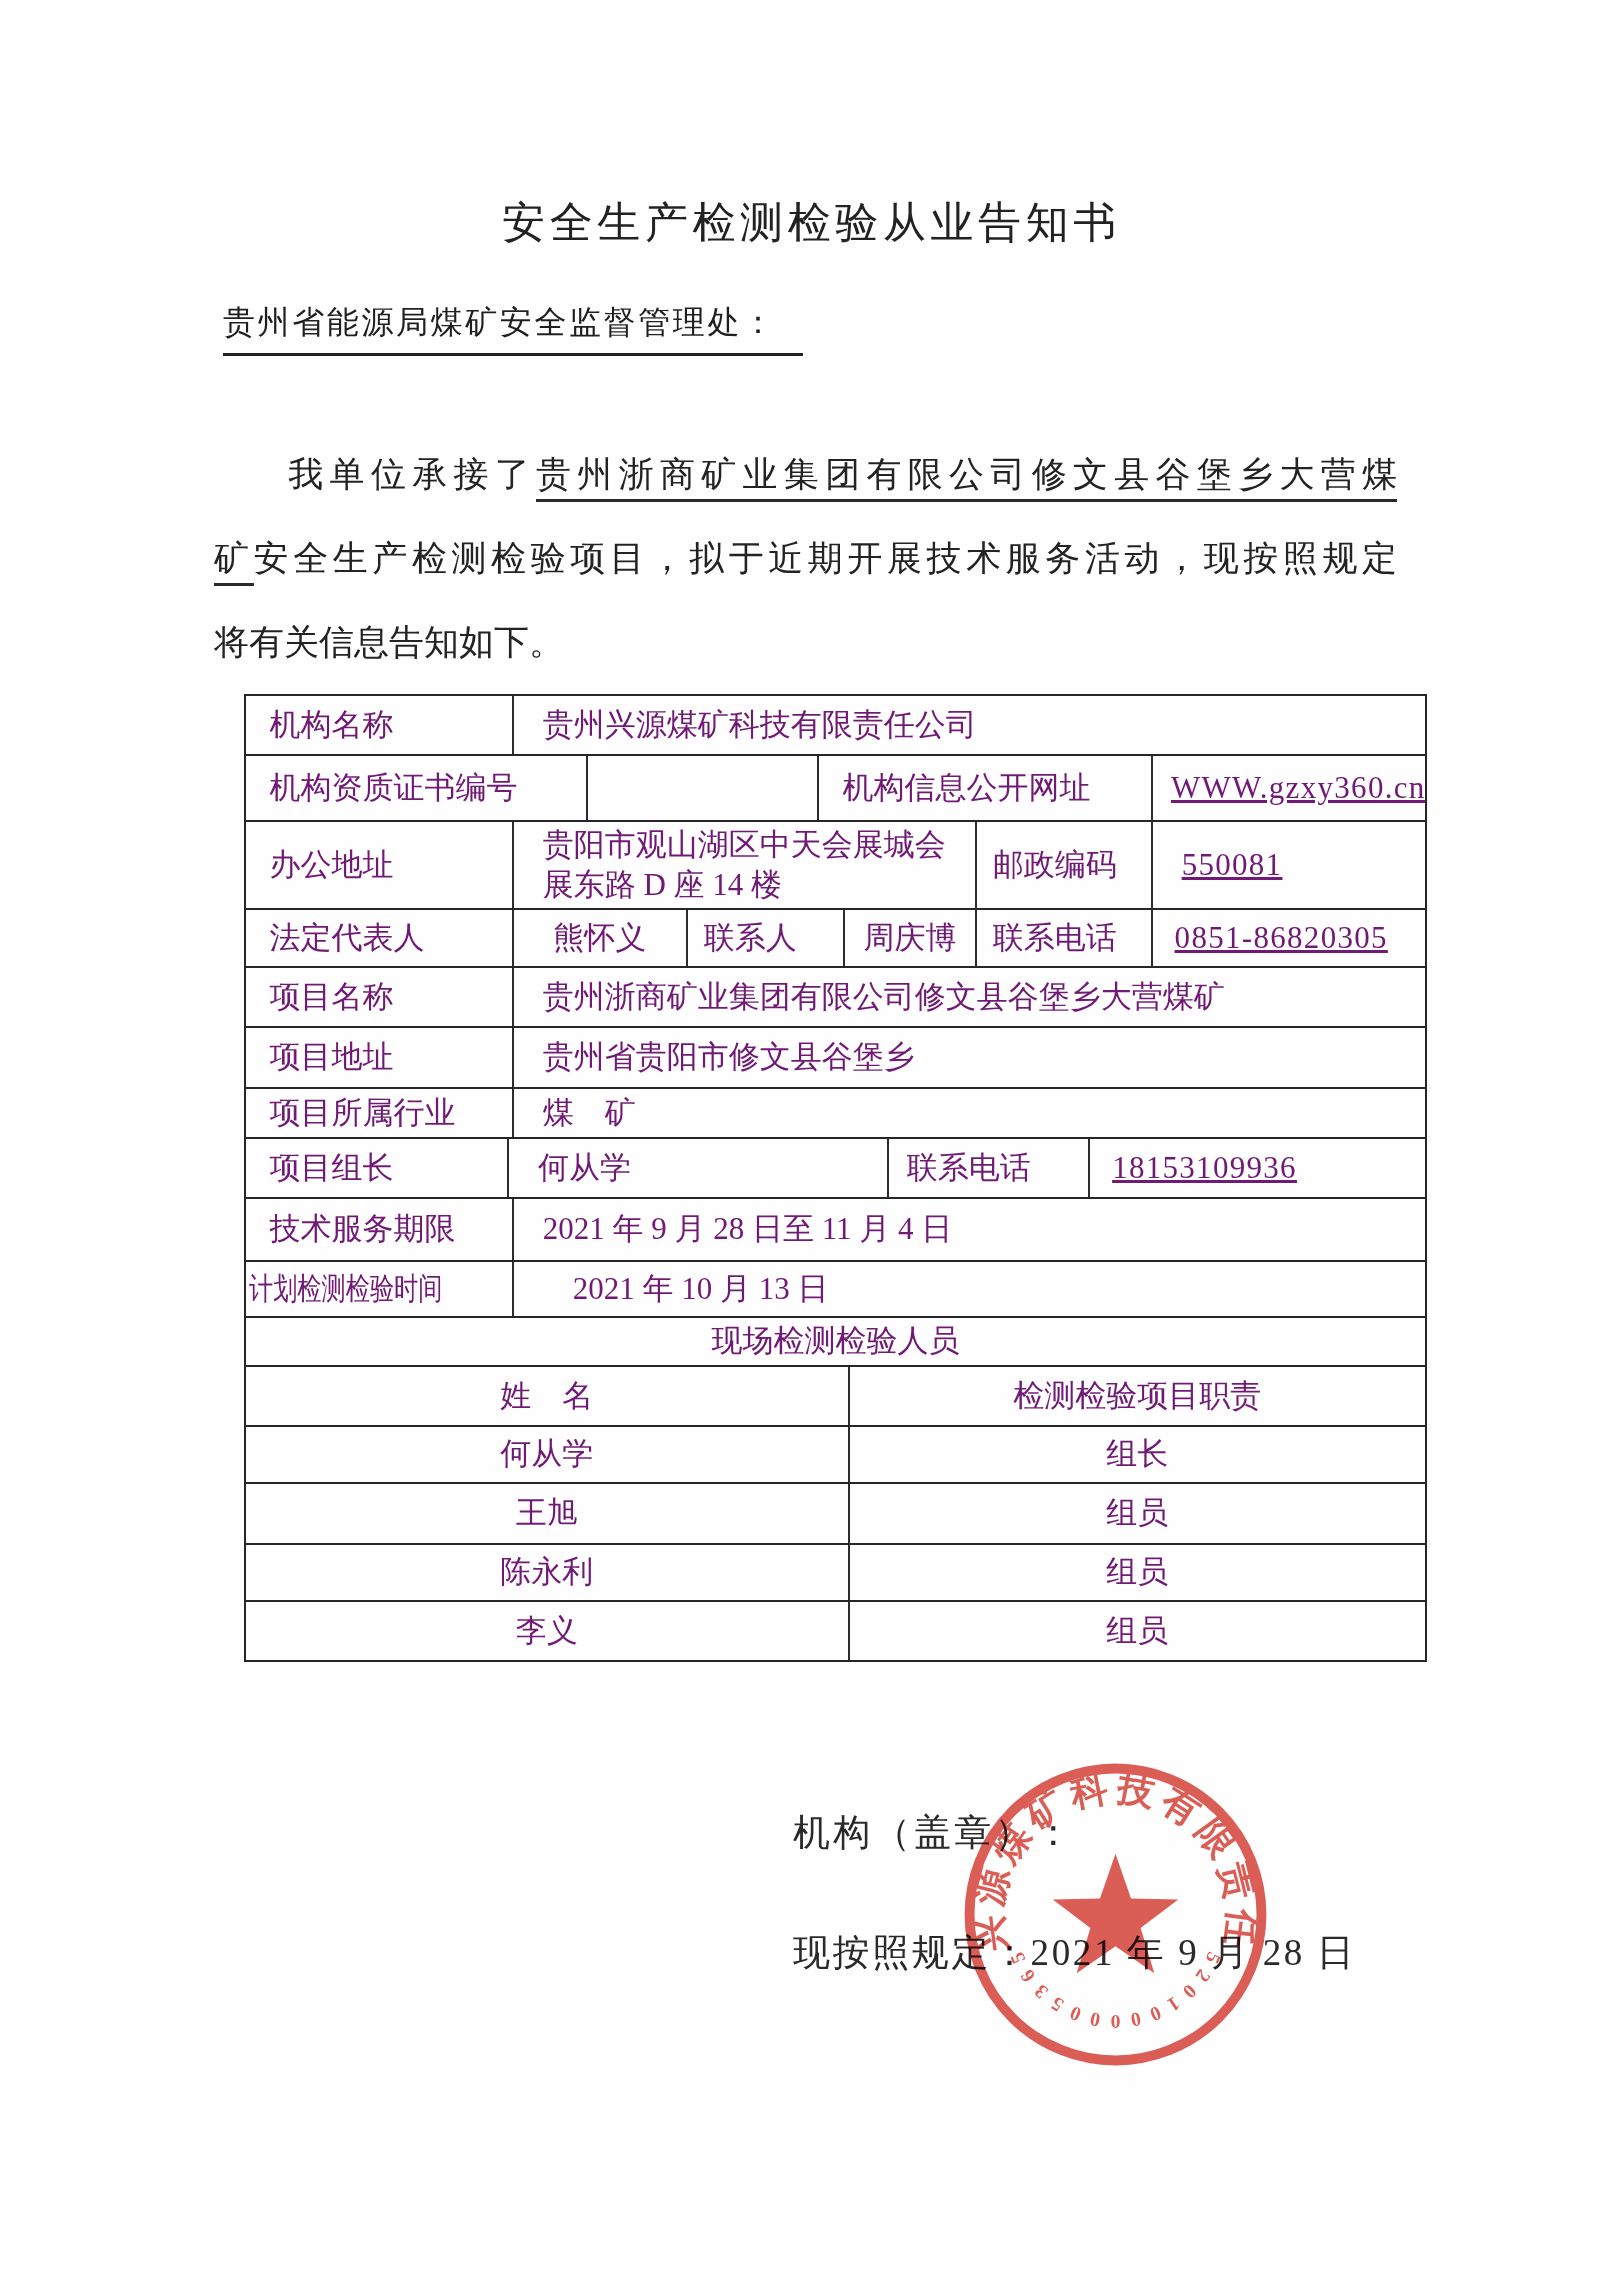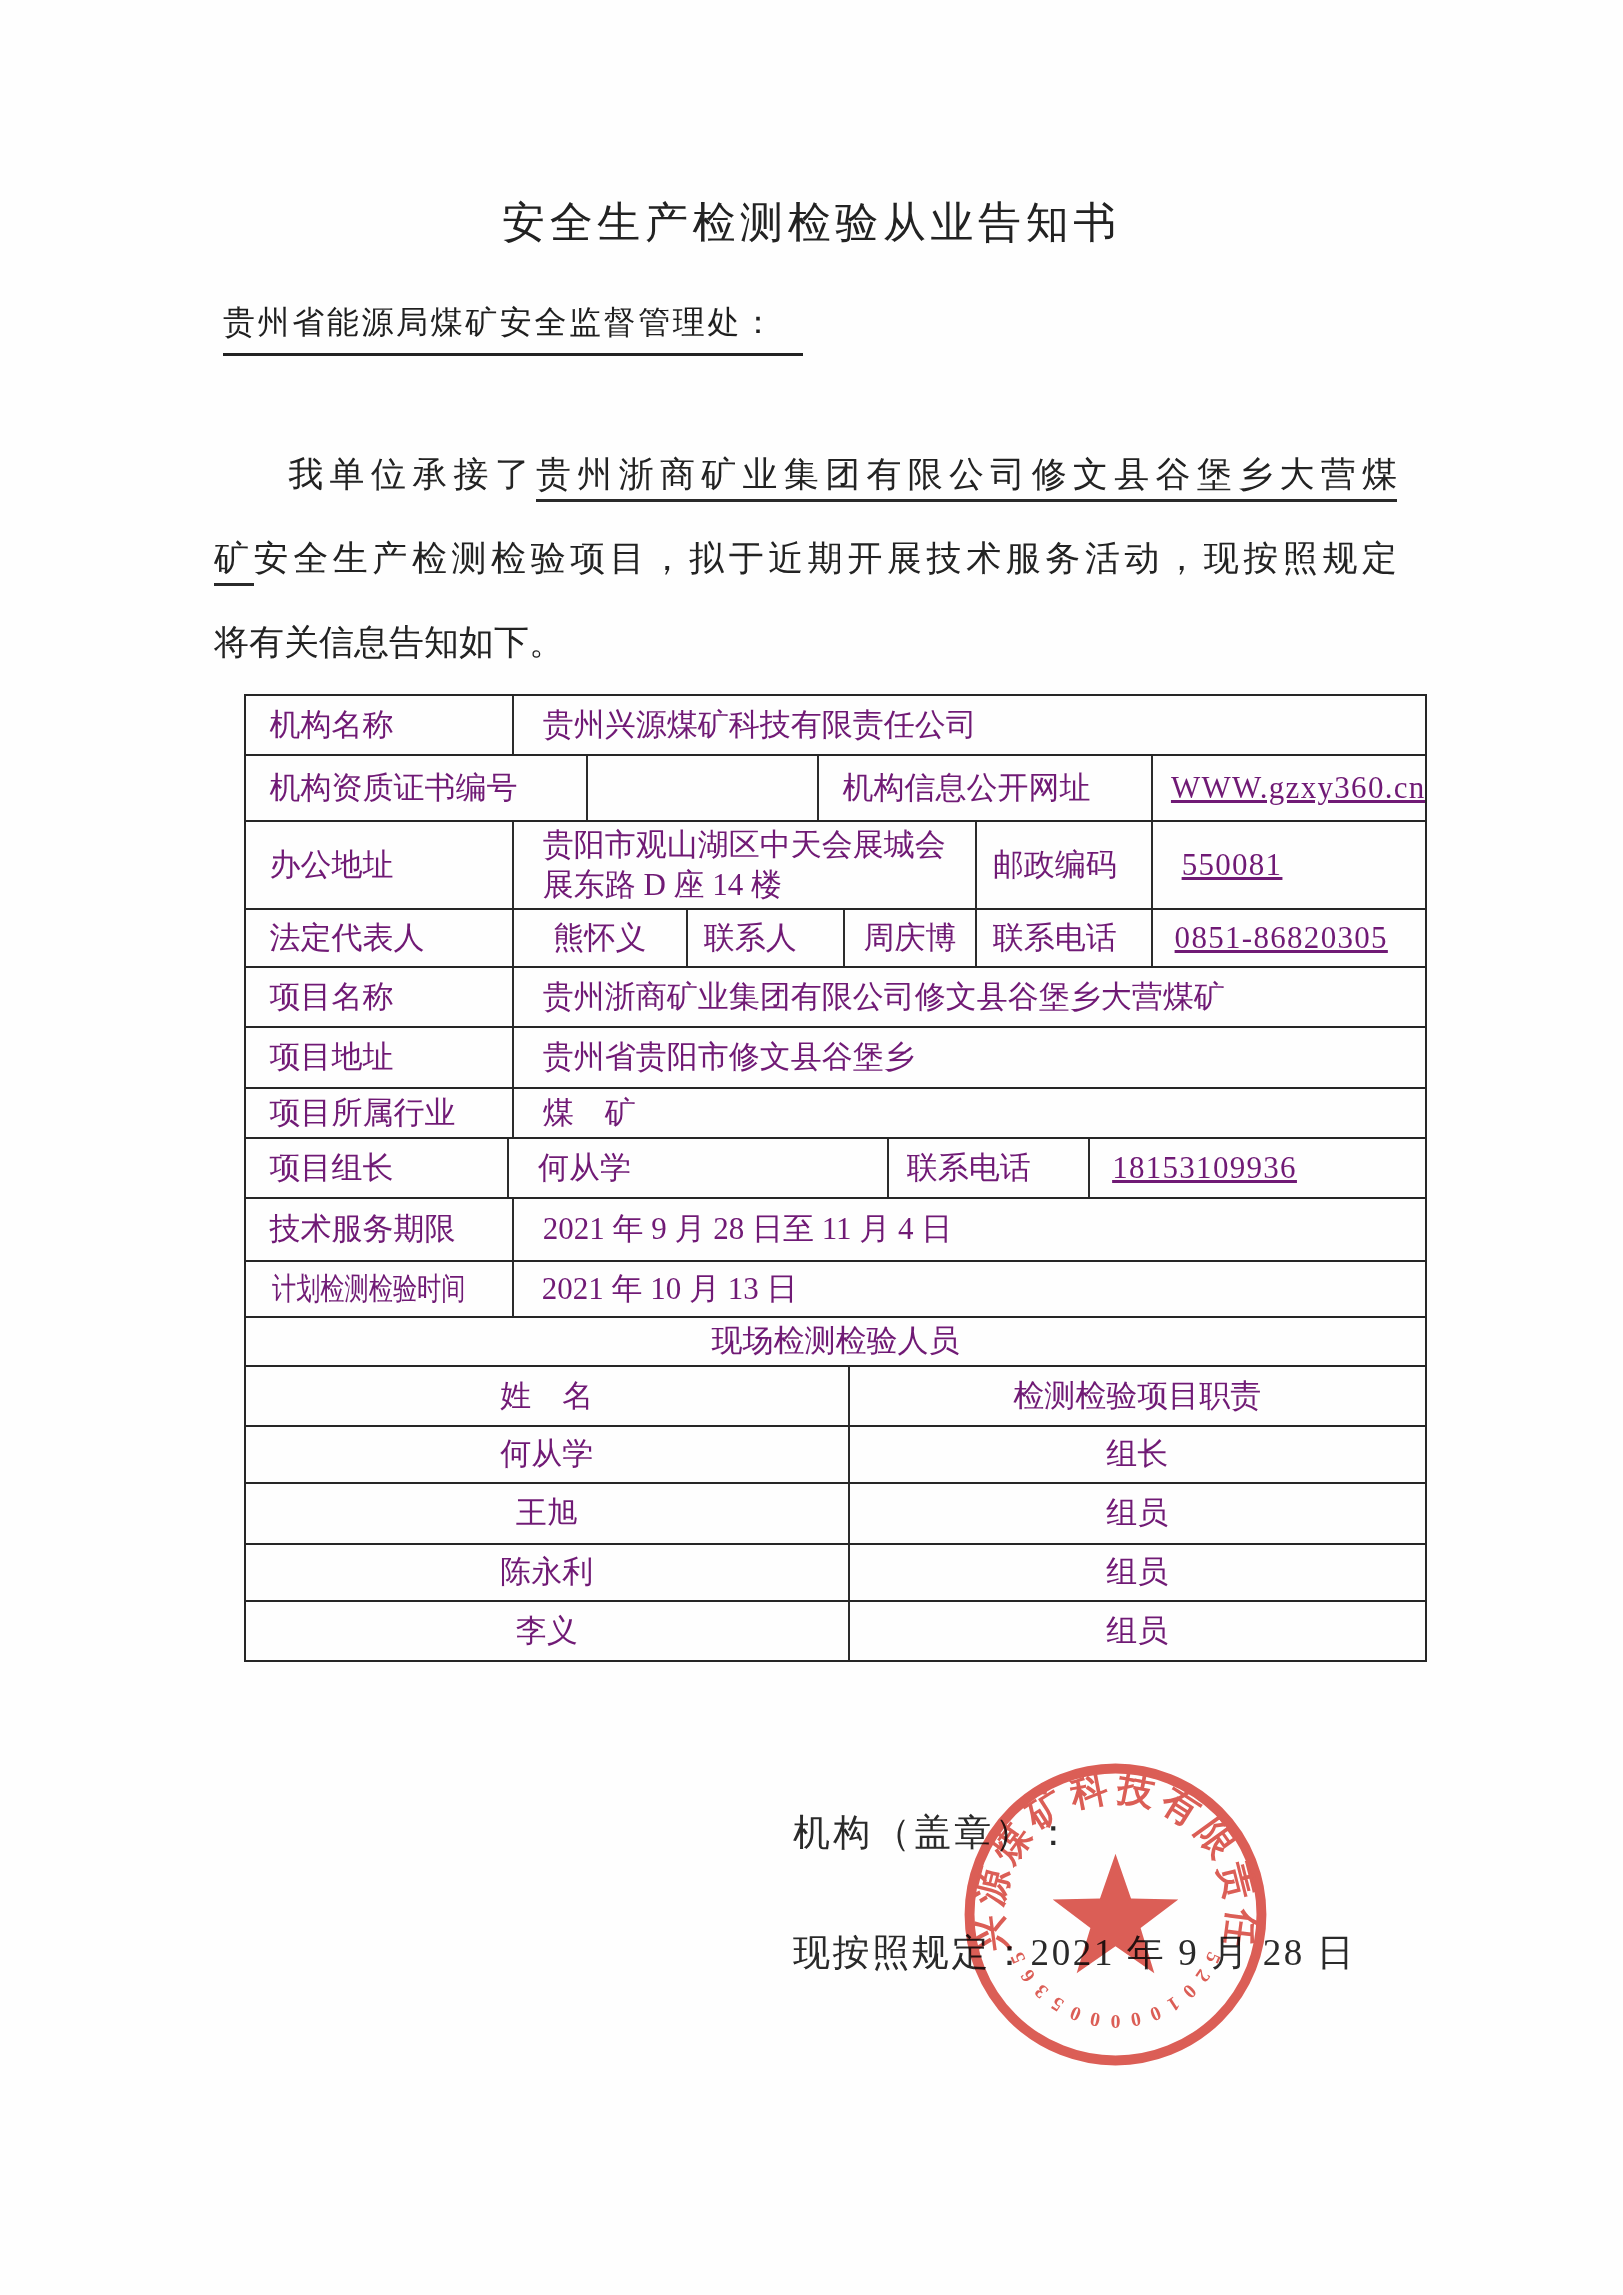--- a/index.html
+++ b/index.html
@@ -79,21 +79,21 @@
     align-items: center;
     border-right: 2px solid #2c2c2c;
     padding-left: 23.6px;
     padding-right: 13px;
     overflow: hidden;
     line-height: 1.3;
   }
   .cell:last-child { border-right: none; }
   .cell.center { justify-content: center; padding-left: 0; padding-right: 0; }
   .cell.value { padding-left: 29px; }
-  .cell.value-indent { padding-left: 28px; }
+  .cell.value-indent { padding-left: 59px; }
   .latin { font-family: "Liberation Serif", "DejaVu Serif", serif; letter-spacing: 1.3px; text-decoration: underline; }
   .condensed { transform: scaleX(0.78); transform-origin: left center; white-space: nowrap; }
 
   
   .stamp-label {
     position: absolute;
     top: 1808px; left: 793px;
     font-size: 37px;
     letter-spacing: 3.3px;
     color: #2a2a2a;
@@ -201,21 +201,21 @@
       <div class="cell" style="width:17.1%;padding-left:18.3px">联系电话</div>
       <div class="cell value latin" style="width:28.4%;padding-left:22px">18153109936</div>
     </div>
 
     <div class="trow" style="height:63px">
       <div class="cell" style="width:22.7%">技术服务期限</div>
       <div class="cell value" style="width:77.3%">2021 年 9 月 28 日至 11 月 4 日</div>
     </div>
 
     <div class="trow" style="height:56px">
-      <div class="cell" style="width:22.7%;padding-left:26px">
+      <div class="cell" style="width:22.7%;padding-left:3px">
         <span class="condensed">计划检测检验时间</span>
       </div>
       <div class="cell value-indent" style="width:77.3%">2021 年 10 月 13 日</div>
     </div>
 
     <div class="trow" style="height:49px">
       <div class="cell center" style="width:100%">现场检测检验人员</div>
     </div>
 
     <div class="trow" style="height:60px">

